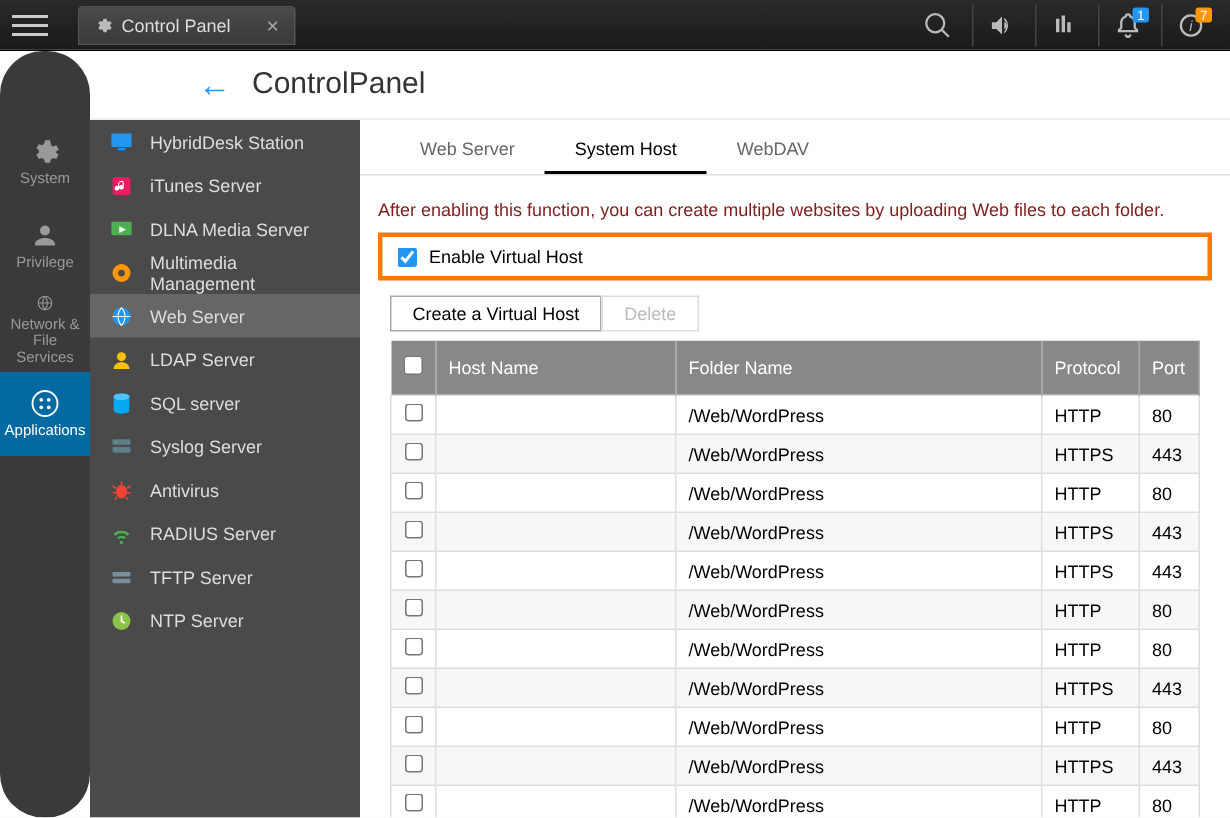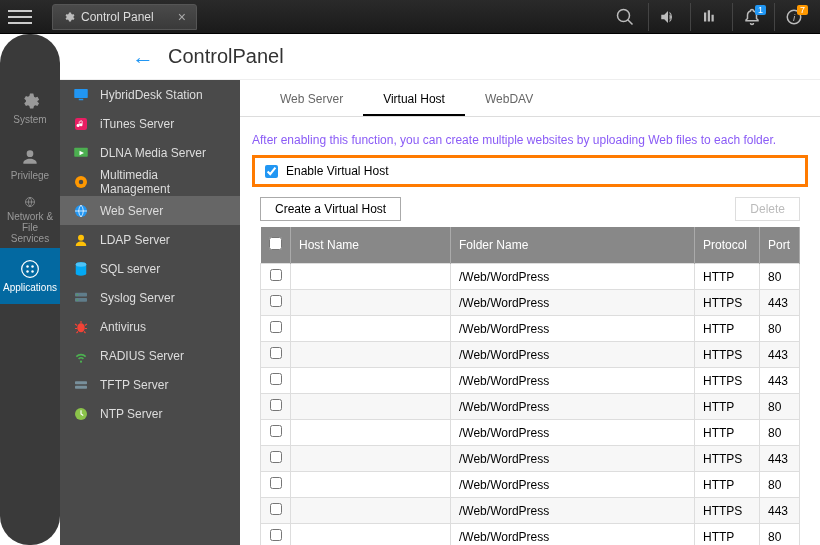--- a/index.html
+++ b/index.html
@@ -32,24 +32,24 @@
 .sidebar { width: 180px; background: #4a4a4a; display: flex; flex-direction: column; }
 .side-item { height: 29px; display: flex; align-items: center; gap: 10px; padding: 0 12px; color: #ddd; font-size: 12px; cursor: pointer; }
 .side-item.active { background: #666; }
 .side-item .sic { width: 18px; height: 18px; flex-shrink: 0; }
 
 
 .main { flex: 1; background: #fff; padding: 0; overflow: hidden; display: flex; flex-direction: column;}
 .tabs { display: flex; padding: 0 20px; border-bottom: 1px solid #ddd; margin-top: 4px; }
 .tabitem { padding: 8px 20px; font-size: 12px; color: #666; cursor: pointer; border-bottom: 2px solid transparent; }
 .tabitem.active { color: #000; border-bottom: 2px solid #000; font-weight: 500; }
-.desc { padding: 16px 12px 8px 12px; font-size: 12px; color: #8b5cf6; }
+.desc { padding: 16px 12px 8px 12px; font-size: 12px; color: #7f1d1d; }
 .enable { margin: 0 12px 10px 12px; display: inline-flex; align-items: flex-end; gap: 8px; padding: 6px 10px; border: 3px solid #ff7a00; font-size: 12px; }
 .enable input { width: 13px; height: 13px; accent-color: #2196f3; }
-.toolbar { display: flex; gap: 10px; padding: 0 20px 6px 20px; justify-content: space-between; }
+.toolbar { display: flex; padding: 0 20px 6px 20px; }
 .btn { border: 1px solid #aaa; background: #fff; padding: 4px 14px; font-size: 12px; cursor: pointer; }
 .btn.disabled { color: #bbb; border-color: #ddd; cursor: default; }
 .table-wrap { padding: 0 20px; flex: 1; overflow: hidden; }
 table { width: 100%; border-collapse: collapse; font-size: 12px; }
 thead th { background: #888; color: #fff; text-align: left; padding: 10px 8px; font-weight: normal; border-right: 1px solid #aaa; }
 thead th:first-child { width: 30px; text-align: center; }
 tbody td { padding: 5px 8px; border: 1px solid #ddd; }
 tbody tr:nth-child(even) { background: #f7f7f7; }
 tbody td:first-child { text-align: center; width: 30px; }
 .col-host { width: 160px; }
@@ -251,21 +251,21 @@
             <path d="M12 7v5l3 2" stroke="#fff" stroke-width="1.5" fill="none"></path>
           </svg></span>
         <span>NTP Server</span>
       </div>
   </div>
 
   <div class="main">
     <div style="height:46px;"></div>
     <div class="tabs">
       <div class="tabitem">Web Server</div>
-      <div class="tabitem active">Virtual Host</div>
+      <div class="tabitem active">System Host</div>
       <div class="tabitem">WebDAV</div>
     </div>
     <div class="desc">After enabling this function, you can create multiple websites by uploading Web files to each folder.</div>
     <label class="enable">
       <input type="checkbox" checked="" style="">
       <span>Enable Virtual Host</span>
     </label>
     <div class="toolbar">
       <button class="btn">Create a Virtual Host</button>
       <button class="btn disabled">Delete</button>

